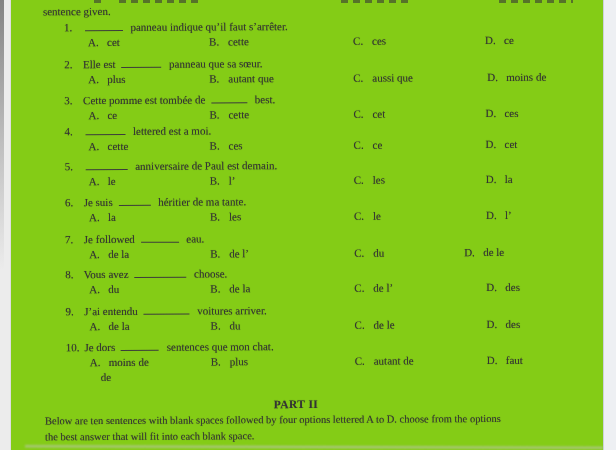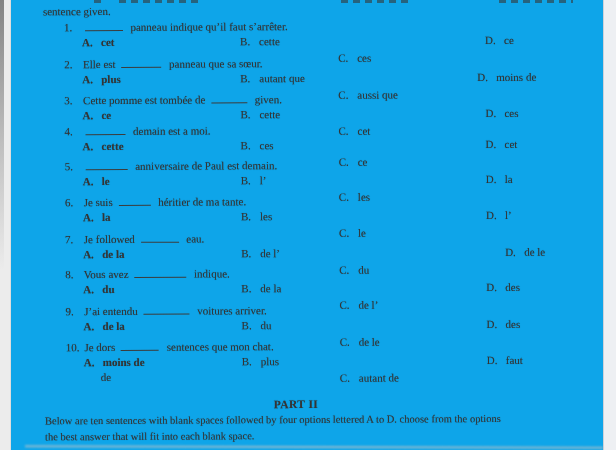--- a/index.html
+++ b/index.html
@@ -6,37 +6,37 @@
   body{
     width:616px;height:450px;position:relative;overflow:hidden;
     background:#fbfbfb;
     font-family:"Liberation Serif", serif;
   }
   
   .scan-left{position:absolute;left:0;top:0;width:10px;height:450px;background:#ececec;border-right:1px solid #dedede;}
   .scan-left-dark{position:absolute;left:0;top:0;width:4px;height:270px;
     background:linear-gradient(to bottom, rgba(105,105,105,.8), rgba(140,140,140,.45) 55%, rgba(200,200,200,0));}
   .scan-right{position:absolute;right:0;top:0;width:12px;height:450px;background:#eef0f3;border-left:1px solid #cdd2d9;}
-  .page{position:absolute;left:11px;top:0;width:592px;height:450px;background:#0ea5e9;}
+  .page{position:absolute;left:11px;top:0;width:592px;height:450px;background:#84cc16;}
 
   .content{position:absolute;left:2px;top:0;width:590px;height:450px;
     color:#343434;transform:rotate(-0.3deg);transform-origin:295px 225px;
     text-shadow:0 0 .8px rgba(40,40,40,.45);}
 
   .frag{position:absolute;top:4px;left:31px;font-size:11px;line-height:13px;}
 
   .q{position:absolute;left:0;width:588px;font-size:11px;}
   .q-line{padding-left:52px;line-height:13px;white-space:nowrap;}
   .q-num{display:inline-block;width:16px;}
   .q-pre{margin-right:1px;}
   .q-pre:empty{display:none;margin:0;}
   .blank{display:inline-block;height:3px;border-bottom:1px solid #3c3c3c;margin:0 5px 0 2px;}
   .opts{position:relative;height:13px;margin-top:2px;line-height:13px;}
   .opt{position:absolute;top:0;white-space:nowrap;}
-  .opt-a{left:70px;font-weight:bold;}.opt-b{left:228px;}.opt-c{left:326px;margin-top:17px;}.opt-d{left:473px;}
+  .opt-a{left:76px;}.opt-b{left:197px;}.opt-c{left:341px;}.opt-d{left:473px;}
   .letter{display:inline-block;width:19px;}
   .opt-wrap{padding-left:87px;margin-top:2px;line-height:13px;}
 
   .part2-title{position:absolute;top:397px;left:0;width:564px;text-align:center;
     font-size:11.5px;font-weight:bold;letter-spacing:.4px;line-height:14px;}
   .part2-body{position:absolute;top:412px;left:31px;width:470px;
     font-size:10.5px;line-height:16px;}
 
   
   .smudge{position:absolute;top:0;height:3px;filter:blur(.4px);
@@ -84,45 +84,45 @@
       <div class="q-line">
         <span class="q-num">2.</span>
         <span class="q-pre">Elle est</span>
         <span class="blank" style="width:40px"></span>
         <span class="q-post">panneau que sa sœur.</span>
       </div>
       <div class="opts">
         <span class="opt opt-a"><span class="letter">A.</span><span>plus</span></span>
         <span class="opt opt-b"><span class="letter">B.</span><span>autant que</span></span>
         <span class="opt opt-c"><span class="letter">C.</span><span>aussi que</span></span>
-        <span class="opt opt-d" style="left:465px"><span class="letter">D.</span><span>moins de</span></span>
+        <span class="opt opt-d" style="left:475px"><span class="letter">D.</span><span>moins de</span></span>
       </div>
     </div>
 
     <div class="q" style="top:93px">
       <div class="q-line">
         <span class="q-num">3.</span>
         <span class="q-pre">Cette pomme est tombée de</span>
         <span class="blank" style="width:36px"></span>
-        <span class="q-post">given.</span>
+        <span class="q-post">best.</span>
       </div>
       <div class="opts">
         <span class="opt opt-a"><span class="letter">A.</span><span>ce</span></span>
         <span class="opt opt-b"><span class="letter">B.</span><span>cette</span></span>
         <span class="opt opt-c"><span class="letter">C.</span><span>cet</span></span>
         <span class="opt opt-d"><span class="letter">D.</span><span>ces</span></span>
       </div>
     </div>
 
     <div class="q" style="top:124px">
       <div class="q-line">
         <span class="q-num">4.</span>
         
         <span class="blank" style="width:40px"></span>
-        <span class="q-post">demain est a moi.</span>
+        <span class="q-post">lettered est a moi.</span>
       </div>
       <div class="opts">
         <span class="opt opt-a"><span class="letter">A.</span><span>cette</span></span>
         <span class="opt opt-b"><span class="letter">B.</span><span>ces</span></span>
         <span class="opt opt-c"><span class="letter">C.</span><span>ce</span></span>
         <span class="opt opt-d"><span class="letter">D.</span><span>cet</span></span>
       </div>
     </div>
 
     <div class="q" style="top:159px">
@@ -159,30 +159,30 @@
       <div class="q-line">
         <span class="q-num">7.</span>
         <span class="q-pre">Je followed</span>
         <span class="blank" style="width:38px"></span>
         <span class="q-post">eau.</span>
       </div>
       <div class="opts">
         <span class="opt opt-a"><span class="letter">A.</span><span>de la</span></span>
         <span class="opt opt-b"><span class="letter">B.</span><span>de l’</span></span>
         <span class="opt opt-c"><span class="letter">C.</span><span>du</span></span>
-        <span class="opt opt-d" style="left:492px"><span class="letter">D.</span><span>de le</span></span>
+        <span class="opt opt-d" style="left:451px"><span class="letter">D.</span><span>de le</span></span>
       </div>
     </div>
 
     <div class="q" style="top:267px">
       <div class="q-line">
         <span class="q-num">8.</span>
         <span class="q-pre">Vous avez</span>
         <span class="blank" style="width:52px"></span>
-        <span class="q-post">indique.</span>
+        <span class="q-post">choose.</span>
       </div>
       <div class="opts">
         <span class="opt opt-a"><span class="letter">A.</span><span>du</span></span>
         <span class="opt opt-b"><span class="letter">B.</span><span>de la</span></span>
         <span class="opt opt-c"><span class="letter">C.</span><span>de l’</span></span>
         <span class="opt opt-d"><span class="letter">D.</span><span>des</span></span>
       </div>
     </div>
 
     <div class="q" style="top:304px">

